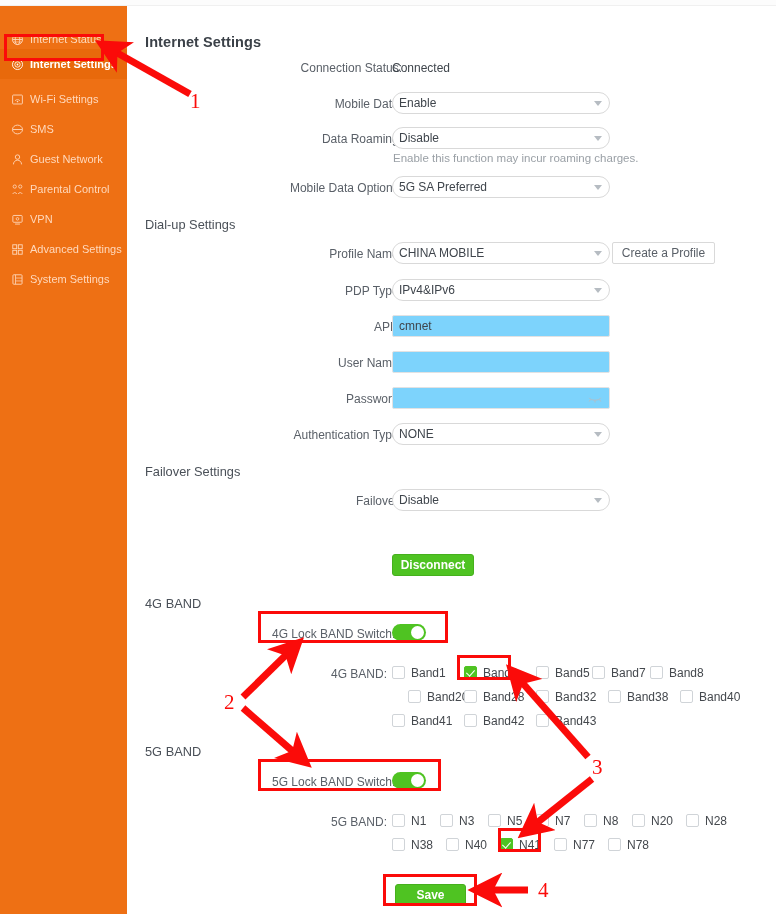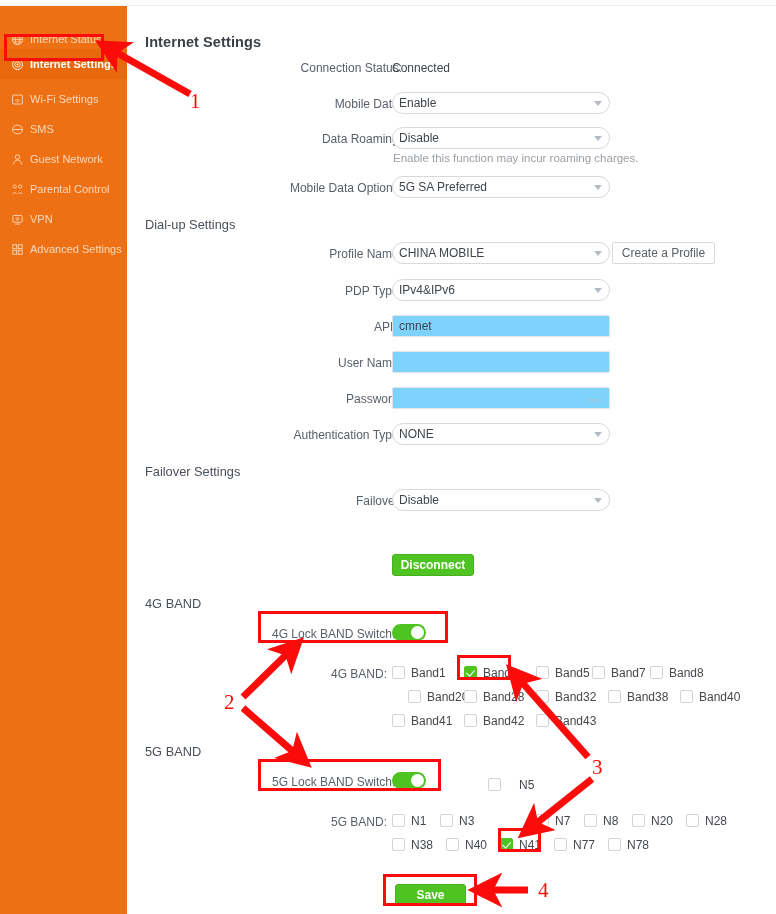--- a/index.html
+++ b/index.html
@@ -347,20 +347,31 @@
         <svg viewBox="0 0 16 16" width="13" height="13">
             <rect x="2.2" y="2.2" width="4.8" height="4.8" fill="none" stroke="#ffd9bd" stroke-width="1.1"></rect>
             <rect x="9" y="2.2" width="4.8" height="4.8" fill="none" stroke="#ffd9bd" stroke-width="1.1"></rect>
             <rect x="2.2" y="9" width="4.8" height="4.8" fill="none" stroke="#ffd9bd" stroke-width="1.1"></rect>
             <rect x="9" y="9" width="4.8" height="4.8" fill="none" stroke="#ffd9bd" stroke-width="1.1"></rect>
           </svg>
       </span>
       <span>Advanced Settings</span>
     </div>
 
+    <div class="nav-item" style="top:258px">
+      <span class="nav-ico">
+        <svg viewBox="0 0 16 16" width="13" height="13">
+            <rect x="2.4" y="2.2" width="11.2" height="11.6" rx="1" fill="none" stroke="#ffd9bd" stroke-width="1.1"></rect>
+            <line x1="5.6" y1="2.2" x2="5.6" y2="13.8" stroke="#ffd9bd" stroke-width="1"></line>
+            <line x1="5.6" y1="6.2" x2="13.6" y2="6.2" stroke="#ffd9bd" stroke-width=".9"></line>
+            <line x1="5.6" y1="9.8" x2="13.6" y2="9.8" stroke="#ffd9bd" stroke-width=".9"></line>
+          </svg>
+      </span>
+      <span>System Settings</span>
+    </div>
   </nav>
 
   <section class="main">
 
     <div class="page-title">Internet Settings</div>
 
     <div class="row-label" style="left:20px; top:55px; width:255px;">Connection Status:</div>
     <div class="static-val" style="left:265px; top:55px;">Connected</div>
 
     <div class="row-label" style="left:20px; top:91px; width:255px;">Mobile Data:</div>
@@ -510,21 +521,21 @@
     <div class="row-label" style="left:160px; top:809px; width:100px;">5G BAND:</div>
 
     <div class="cb" style="left:265px; top:808px;">
         <span class="box"></span>
         <span class="cblab">N1</span>
       </div>
     <div class="cb" style="left:313px; top:808px;">
         <span class="box"></span>
         <span class="cblab">N3</span>
       </div>
-    <div class="cb" style="left:361px; top:772px;gap:12px;">
+    <div class="cb" style="left:361px; top:808px;">
         <span class="box"></span>
         <span class="cblab">N5</span>
       </div>
     <div class="cb" style="left:409px; top:808px;">
         <span class="box"></span>
         <span class="cblab">N7</span>
       </div>
     <div class="cb" style="left:457px; top:808px;">
         <span class="box"></span>
         <span class="cblab">N8</span>

